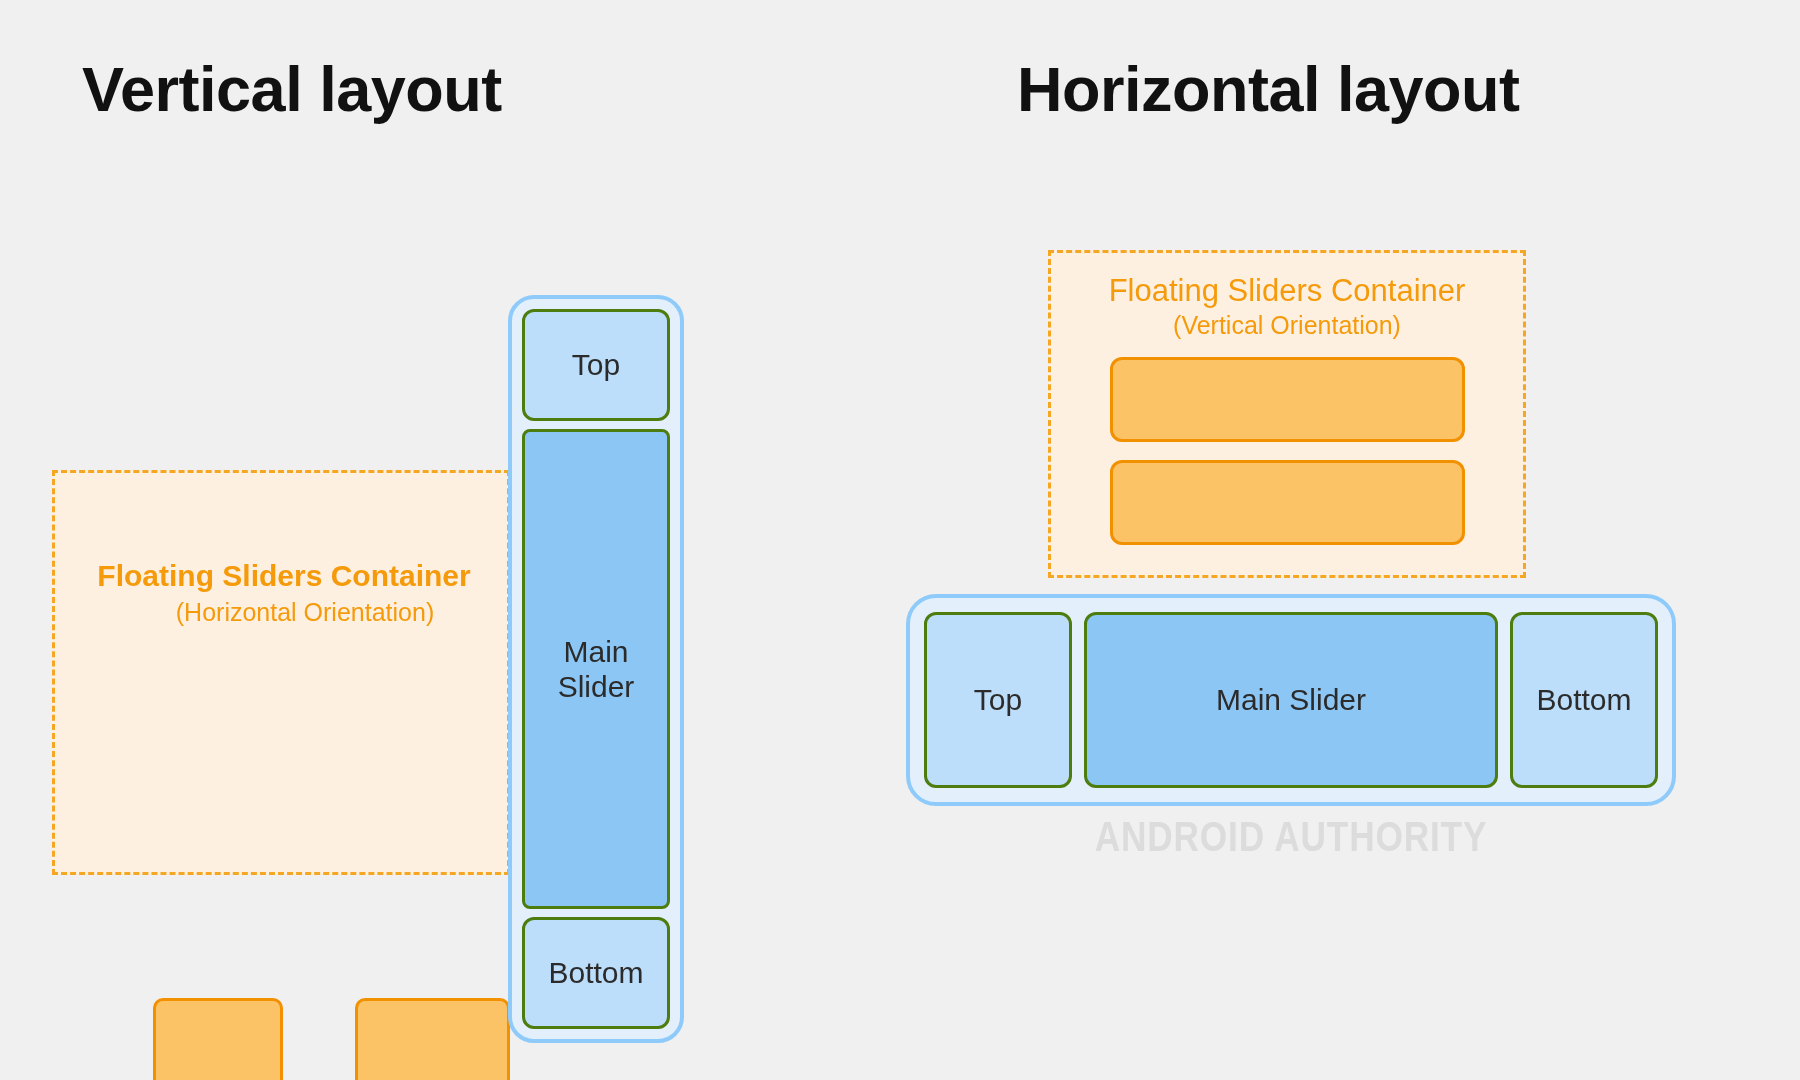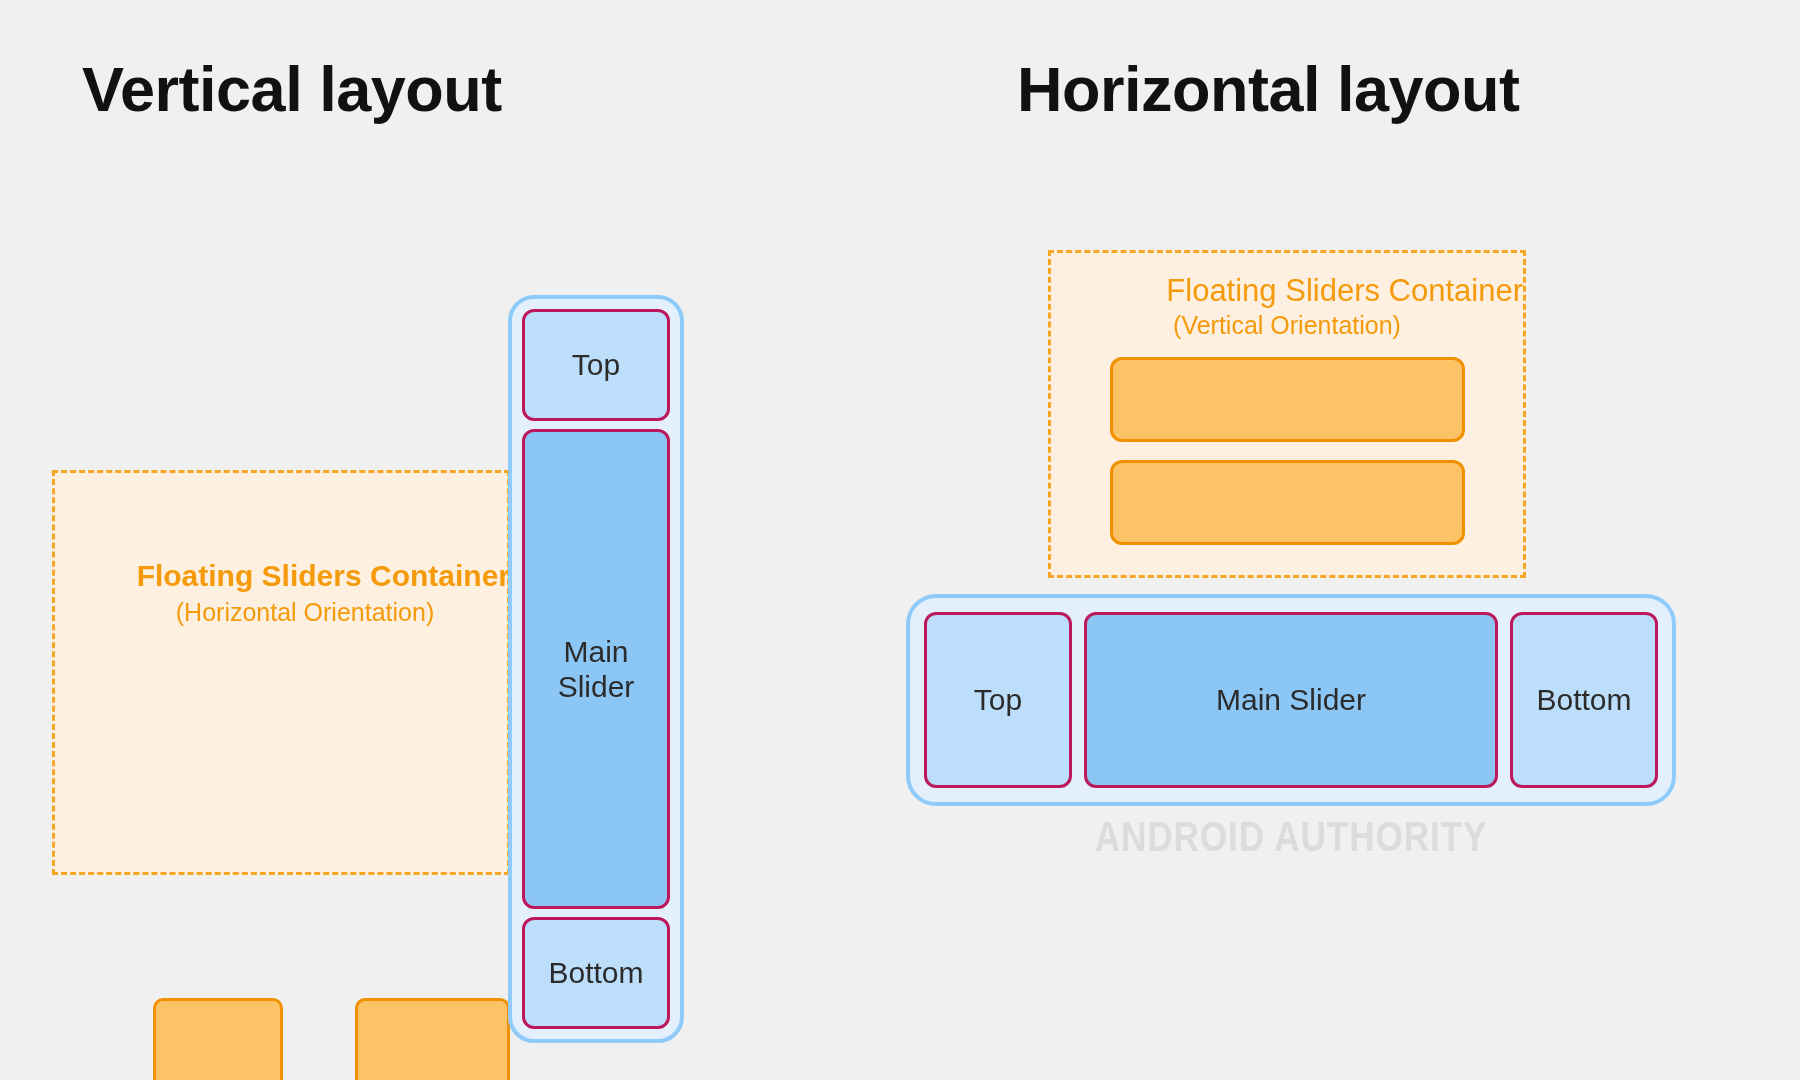--- a/index.html
+++ b/index.html
@@ -51,21 +51,20 @@
     transform: translateX(-50%);
     text-align: center;
     white-space: nowrap;
     color: #f59a0b;
     z-index: 3;
   }
   .floating-label .fl-title {
     display: block;
     font-size: 30px;
     line-height: 1.18;
-    text-align: right;
   }
   .floating-label .fl-sub {
     display: block;
     font-size: 25px;
     line-height: 1.25;
     margin-top: 0;
   }
 
   
   #floating-container-vertical {
@@ -128,21 +127,21 @@
   .slider-shell {
     position: absolute;
     background: #e3f0fc;
     border: 4px solid #8ecbfa;
     box-sizing: border-box;
     z-index: 5;
     display: flex;
   }
   .slider-box {
     background: #bcdefb;
-    border: 3px solid #be185d;
+    border: 3px solid #4d7c0f;
     box-sizing: border-box;
     display: flex;
     align-items: center;
     justify-content: center;
     text-align: center;
     color: #2b2b2b;
     font-size: 30px;
     line-height: 1.18;
   }
   .slider-box.main {
@@ -158,21 +157,21 @@
     border-radius: 26px;
     flex-direction: column;
     padding: 10px;
     gap: 8px;
   }
   #slider-shell-vertical .slider-box {
     border-radius: 12px;
     width: 100%;
   }
   #slider-shell-vertical #slider-top-v    { height: 112px; flex: 0 0 112px; }
-  #slider-shell-vertical #slider-main-v   { flex: 1 1 auto; }
+  #slider-shell-vertical #slider-main-v   { flex: 1 1 auto; border-radius: 8px; }
   #slider-shell-vertical #slider-bottom-v { height: 112px; flex: 0 0 112px; }
 
   
   #slider-shell-horizontal {
     left: 906px;
     top: 594px;
     width: 770px;
     height: 212px;
     border-radius: 30px;
     flex-direction: row;

